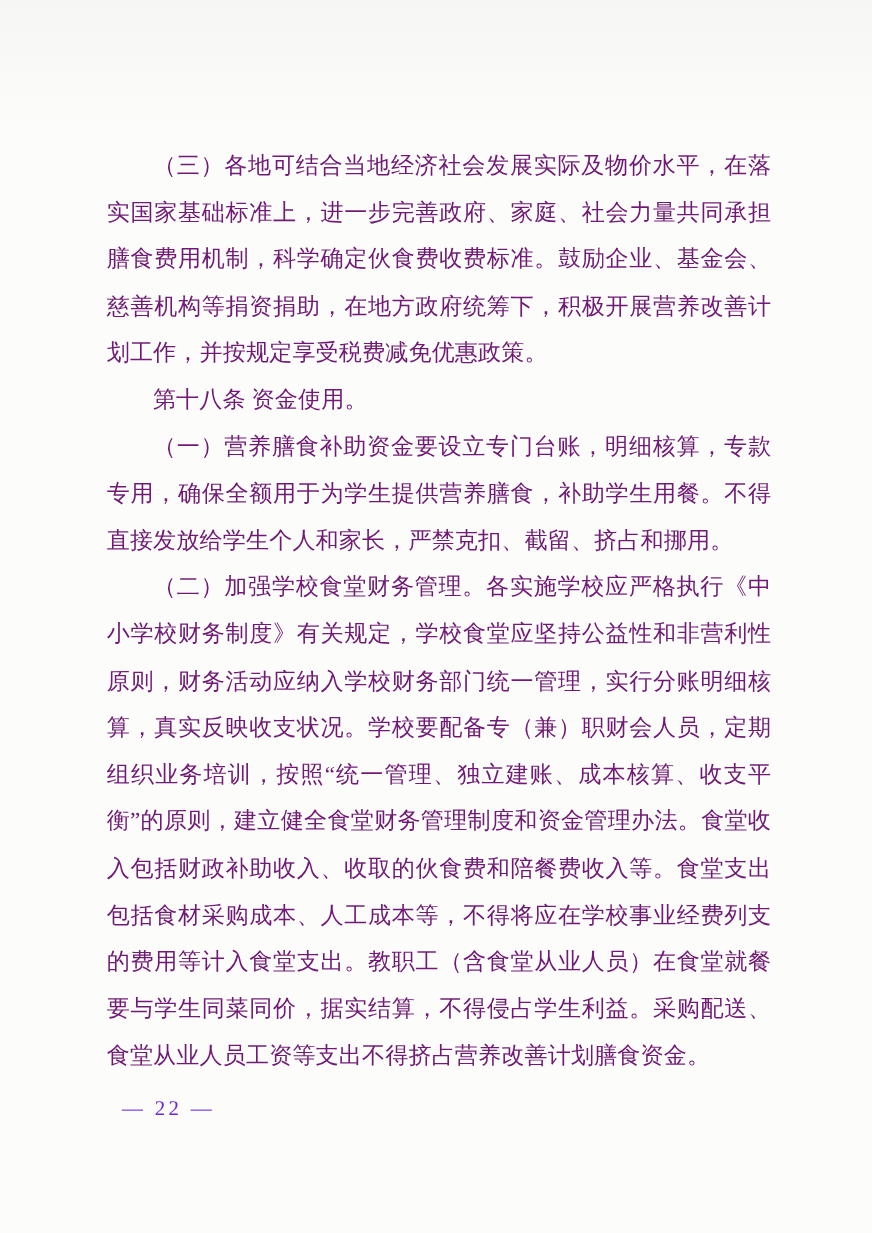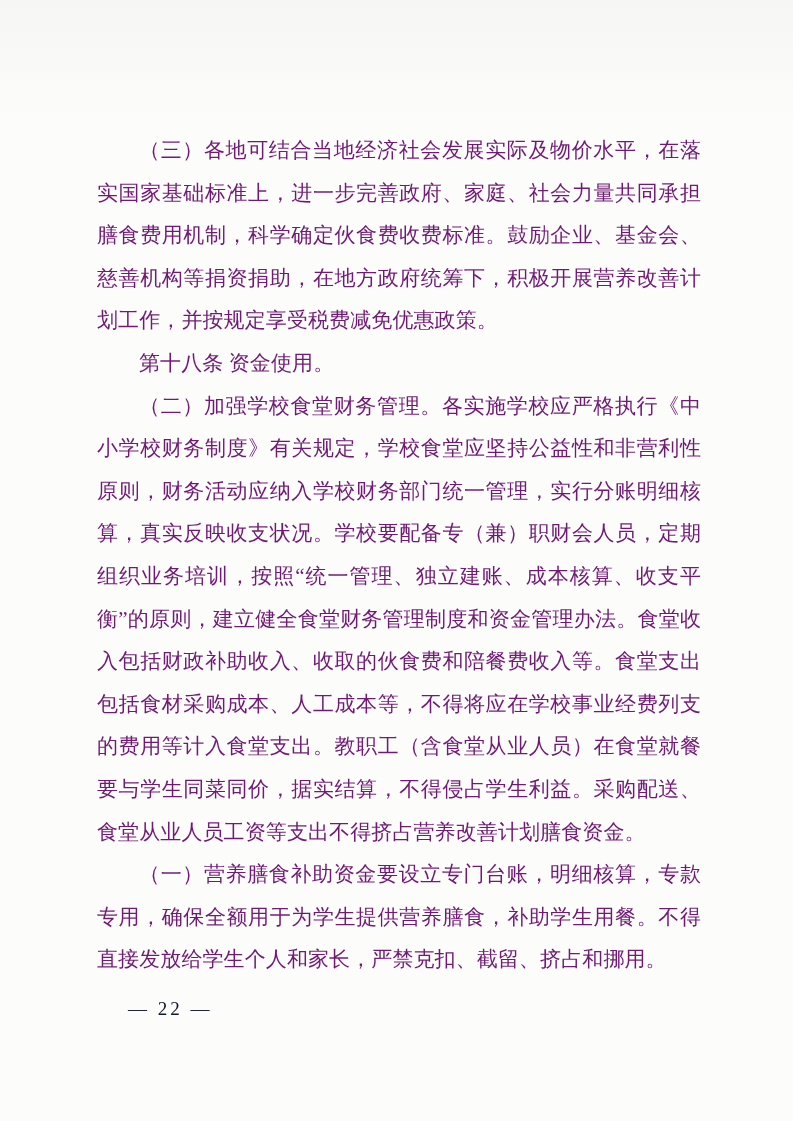--- a/index.html
+++ b/index.html
@@ -41,30 +41,29 @@
   }
   .heading {
     font-weight: normal;
   }
   .footer {
     position: absolute;
     left: 111px;
     top: 994px;
     font-size: 19px;
     line-height: 30px;
-    color: #0f172a;
+    color: #6d28d9;
     letter-spacing: 3px;
     font-family: "Liberation Serif", serif;
-    margin-left: 17px;
   }
 </style>
 </head>
 <body>
 
 <div class="page">
   <div class="content">
     <p class="para">（三）各地可结合当地经济社会发展实际及物价水平，在落实国家基础标准上，进一步完善政府、家庭、社会力量共同承担膳食费用机制，科学确定伙食费收费标准。鼓励企业、基金会、慈善机构等捐资捐助，在地方政府统筹下，积极开展营养改善计划工作，并按规定享受税费减免优惠政策。</p>
     <p class="para heading">第十八条 资金使用。</p>
+    <p class="para">（一）营养膳食补助资金要设立专门台账，明细核算，专款专用，确保全额用于为学生提供营养膳食，补助学生用餐。不得直接发放给学生个人和家长，严禁克扣、截留、挤占和挪用。</p>
     <p class="para">（二）加强学校食堂财务管理。各实施学校应严格执行《中小学校财务制度》有关规定，学校食堂应坚持公益性和非营利性原则，财务活动应纳入学校财务部门统一管理，实行分账明细核算，真实反映收支状况。学校要配备专（兼）职财会人员，定期组织业务培训，按照“统一管理、独立建账、成本核算、收支平衡”的原则，建立健全食堂财务管理制度和资金管理办法。食堂收入包括财政补助收入、收取的伙食费和陪餐费收入等。食堂支出包括食材采购成本、人工成本等，不得将应在学校事业经费列支的费用等计入食堂支出。教职工（含食堂从业人员）在食堂就餐要与学生同菜同价，据实结算，不得侵占学生利益。采购配送、食堂从业人员工资等支出不得挤占营养改善计划膳食资金。</p>
-    <p class="para">（一）营养膳食补助资金要设立专门台账，明细核算，专款专用，确保全额用于为学生提供营养膳食，补助学生用餐。不得直接发放给学生个人和家长，严禁克扣、截留、挤占和挪用。</p>
   </div>
   <div class="footer">— 22 —</div>
 </div>
 
 </body></html>

